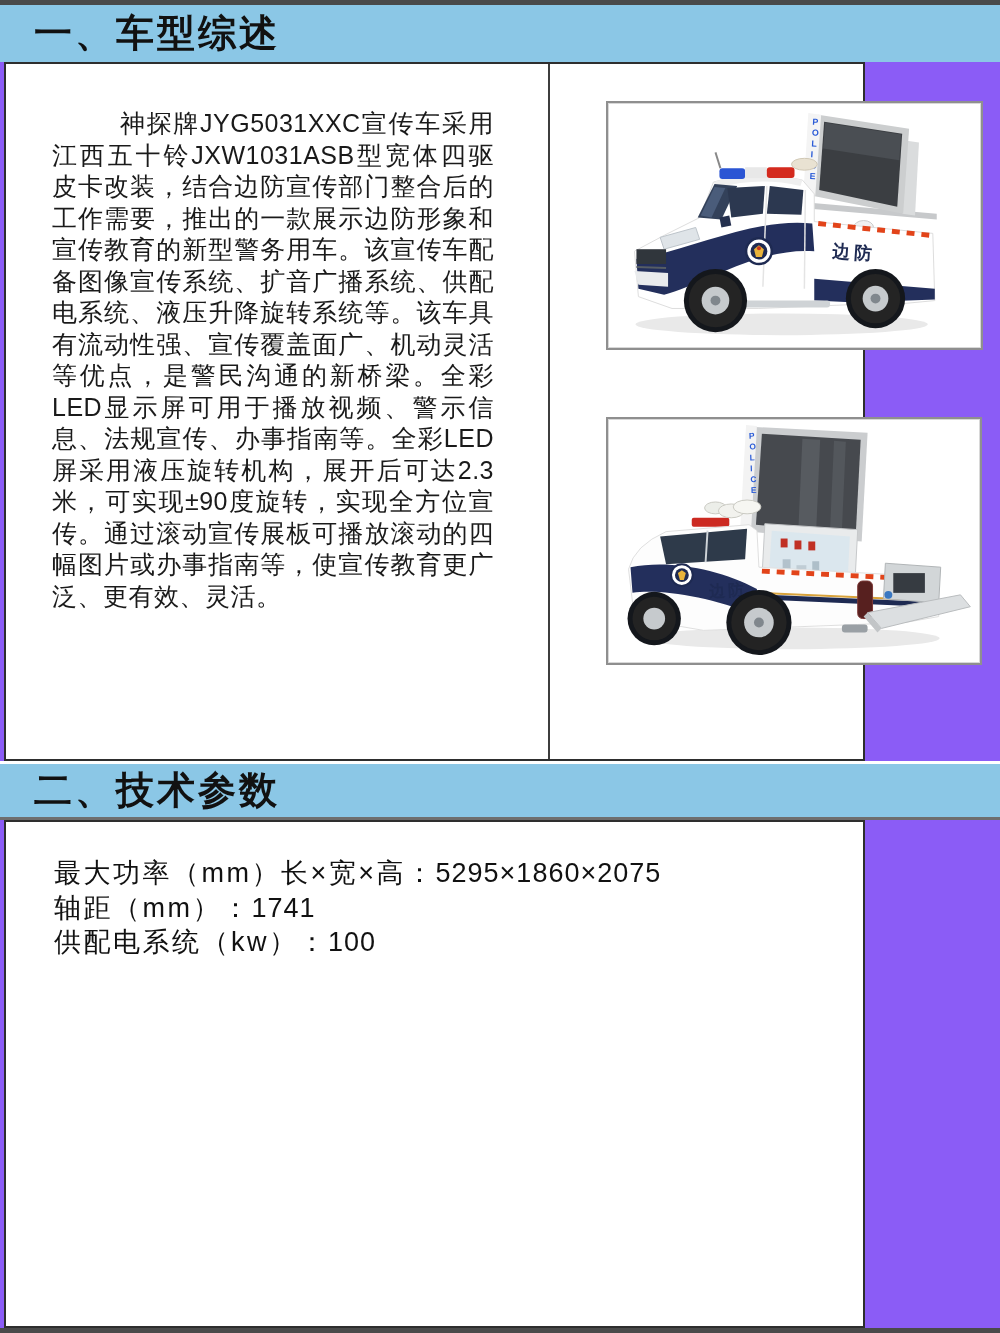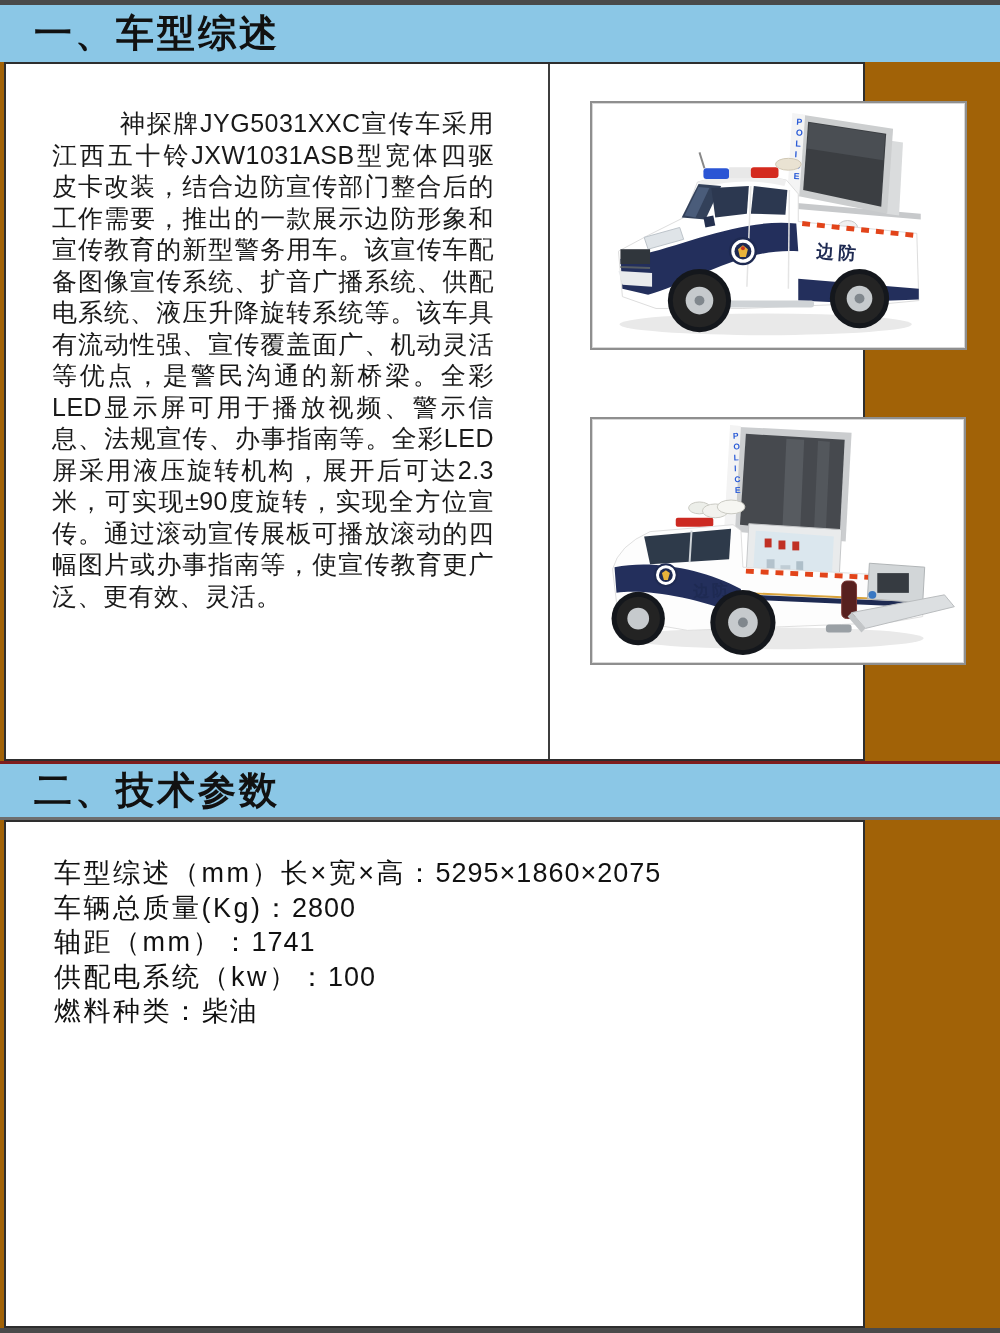--- a/index.html
+++ b/index.html
@@ -1,44 +1,44 @@
 <!DOCTYPE html>
 <html><head>
 <meta charset="utf-8">
 <style>
   * { margin:0; padding:0; box-sizing:border-box; }
   html,body { background:#ffffff; }
   .page {
     position:relative; width:1000px; height:1333px;
-    background:#a16207; overflow:hidden;
+    background:#8b5cf6; overflow:hidden;
     font-family:"Liberation Sans", serif;
   }
   .rule-top, .rule-bottom {
     position:absolute; left:0; width:1000px; height:5px; background:#4a4a4a;
   }
   .rule-top { top:0; }
   .rule-bottom { bottom:0; }
 
   .section-header {
     position:absolute; left:0; width:1000px;
     background:#8bc7e6; display:flex; align-items:center;
     padding-left:34px;
   }
   .section-header .title {
     font-family:"Liberation Sans", sans-serif;
     font-weight:bold; font-size:38px; color:#111;
     letter-spacing:3px;
   }
   #header1 { top:5px; height:57px; }
   #header2 { top:761px; height:59px;
-    border-top:3px solid #7f1d1d; border-bottom:3px solid #6e6e6e; }
+    border-top:3px solid #ffffff; border-bottom:3px solid #6e6e6e; }
 
   .content-box {
     position:absolute; left:4px; width:861px;
-    background:#ffffff; border:2px solid #2e2e2e;
+    background:#ffffff; border:2px solid #2e2e2e;gap:16px;
   }
   #content1 { top:62px; height:699px; display:flex; }
   #content2 { top:820px; height:508px; }
 
   .text-col {
     width:544px; height:100%;
     border-right:2px solid #3d3d3d;
     padding:44px 54px 0 46px;
   }
   .para {
@@ -210,31 +210,25 @@
     </div>
   </div>
 
   <div class="section-header" id="header2">
     <span class="title">二、技术参数</span>
   </div>
 
   <div class="content-box" id="content2">
     <div class="spec-list">
       <div class="spec-line">
-        <span class="spec-label">车型综述（mm）长×宽×高：</span><span class="spec-value">5295×1860×2075</span>
-      </div>
-      <div class="spec-line">
-        <span class="spec-label">车辆总质量(Kg)：</span><span class="spec-value">2800</span>
+        <span class="spec-label">最大功率（mm）长×宽×高：</span><span class="spec-value">5295×1860×2075</span>
       </div>
       <div class="spec-line">
         <span class="spec-label">轴距（mm）：</span><span class="spec-value">1741</span>
       </div>
       <div class="spec-line">
         <span class="spec-label">供配电系统（kw）：</span><span class="spec-value">100</span>
       </div>
-      <div class="spec-line">
-        <span class="spec-label">燃料种类：</span><span class="spec-value">柴油</span>
-      </div>
     </div>
   </div>
 
   <div class="rule-bottom"></div>
 </div>
 
 </body></html>

